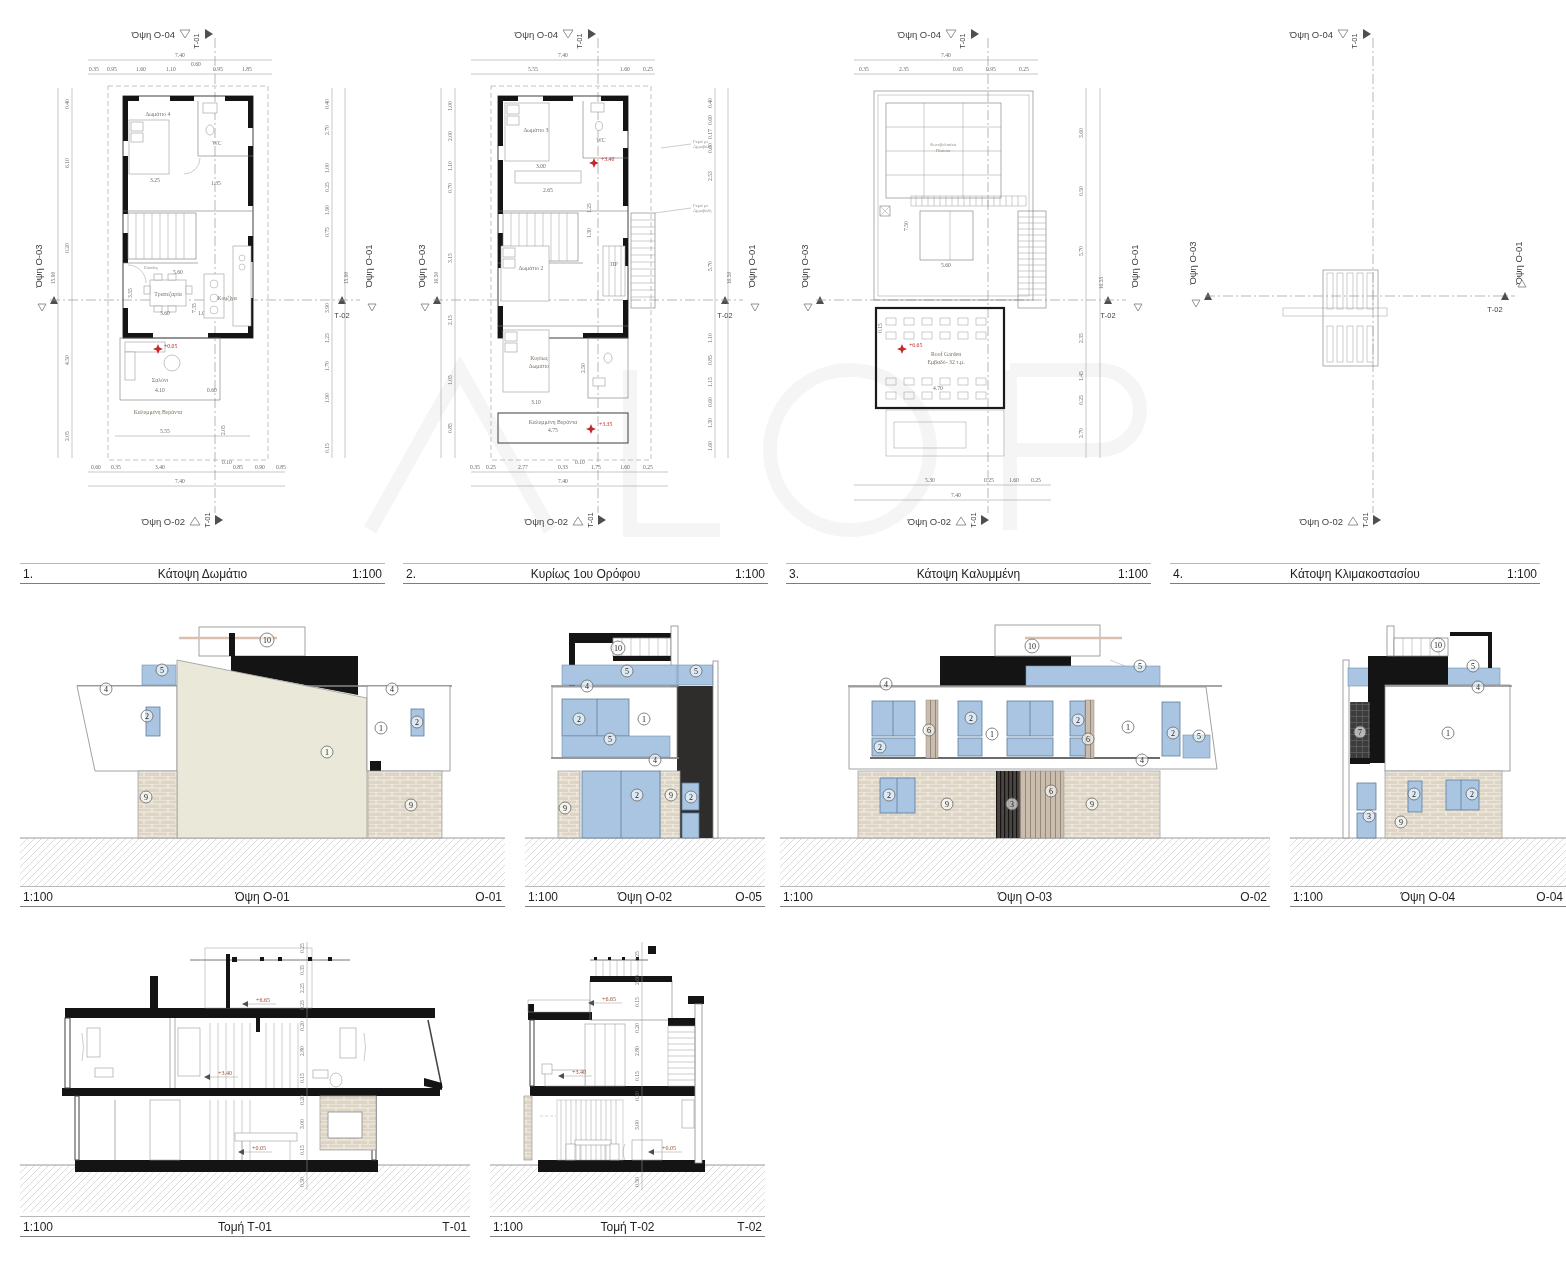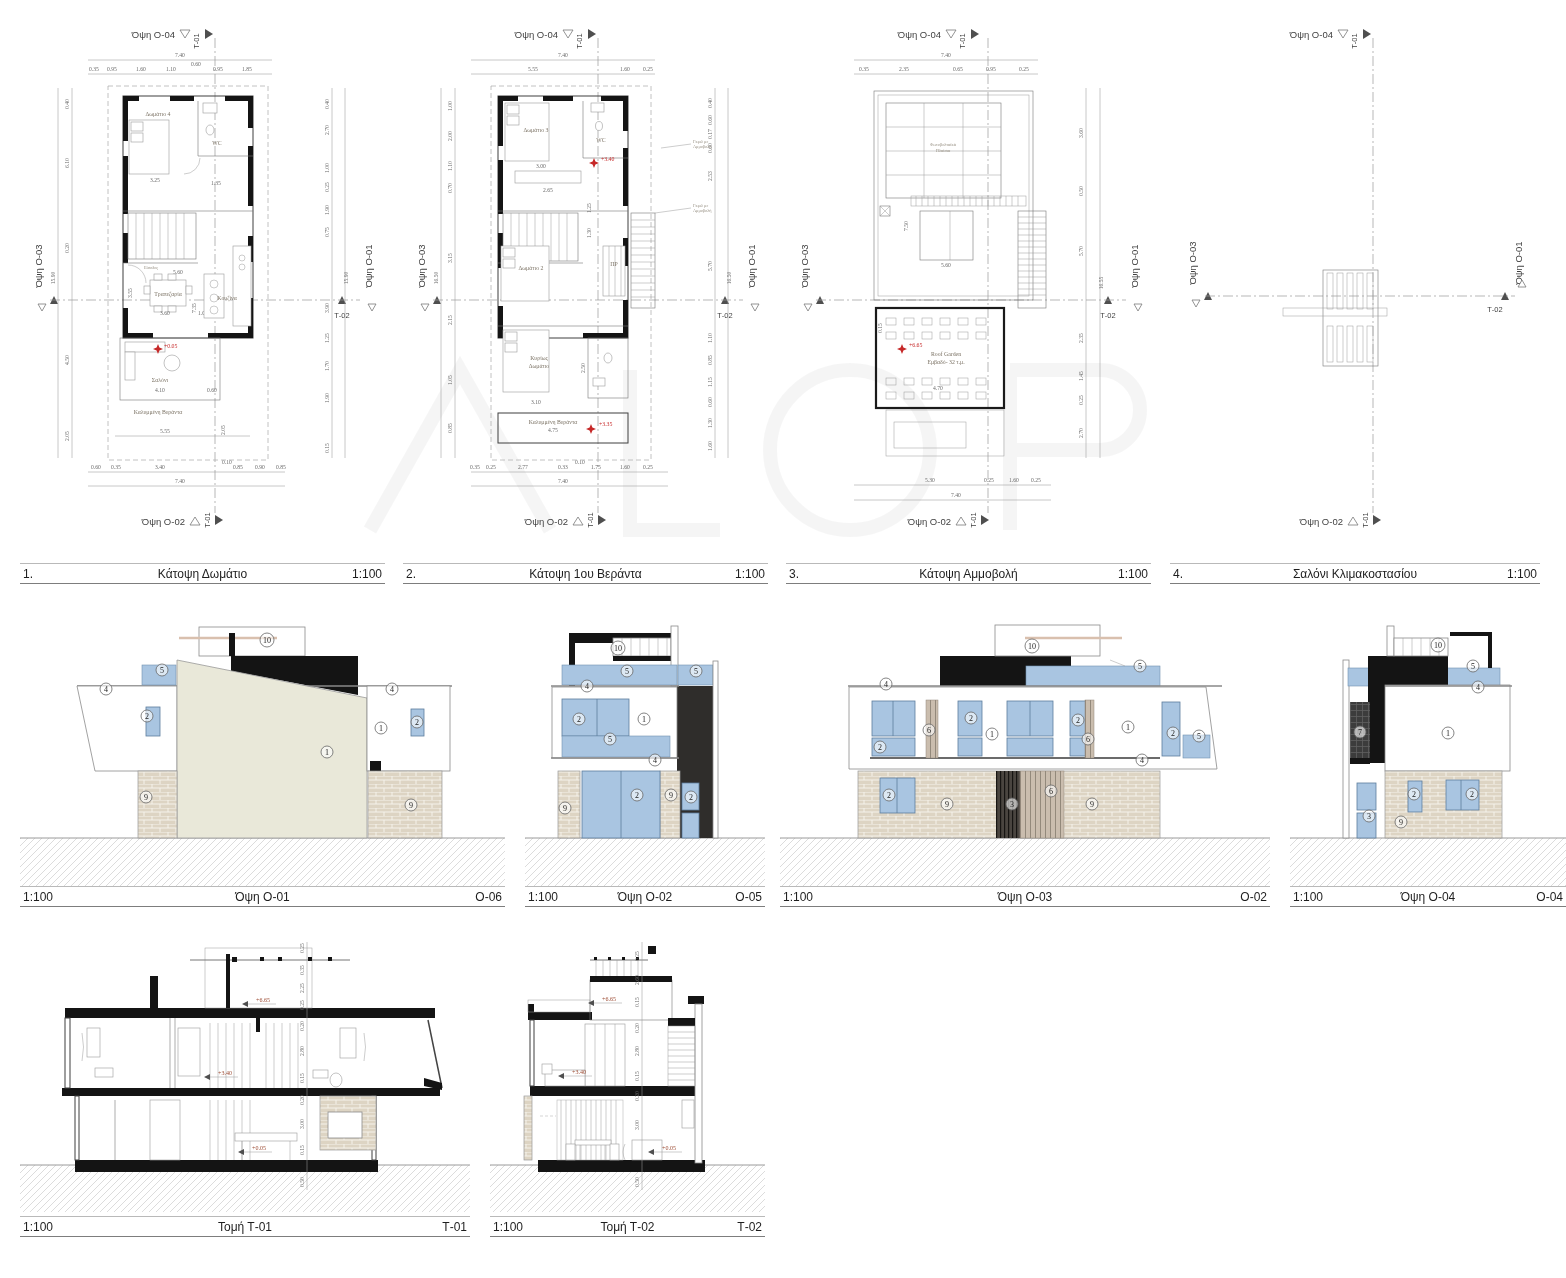--- a/index.html
+++ b/index.html
@@ -427,21 +427,21 @@
     <text class="dim" x="150" y="424" text-anchor="middle">4.75</text>
     <g>
       <path d="M188,416 l1.4,3.6 3.6,1.4 -3.6,1.4 -1.4,3.6 -1.4,-3.6 -3.6,-1.4 3.6,-1.4 z" fill="#c62828"></path>
       <text class="lvl" x="196" y="418">+3.35</text>
     </g>
   </g>
 </svg>
 </div>
 <div class="bar" style="left:403px;top:563px;width:365px">
   <span>2.</span>
-  <span class="t">Κάτοψη 1ου Βεράντα</span>
+  <span class="t">Κυρίως 1ου Ορόφου</span>
   <span>1:100</span>
 </div>
 
 <div class="panel" style="left:786px;top:8px;width:365px;height:552px">
 <svg width="365" height="552" viewBox="0 0 365 552">
   <g>
     <text class="edge" x="155" y="30" text-anchor="end">Όψη Ο-04</text>
     <polygon class="otri" points="160,22 170,22 165,30"></polygon>
         <text class="edge" x="179" y="33" text-anchor="middle" transform="rotate(-90 179 33)" style="font-size:7.5px">Τ-01</text>
         <polygon class="ftri" points="185,21 185,31 193,26"></polygon>
@@ -593,21 +593,21 @@
     <text class="dim" x="152" y="382" text-anchor="middle">4.70</text>
     <g>
       <rect class="thin" x="100" y="402" width="118" height="46"></rect>
           <rect class="thin" x="108" y="414" width="72" height="26"></rect>
     </g>
   </g>
 </svg>
 </div>
 <div class="bar" style="left:786px;top:563px;width:365px">
   <span>3.</span>
-  <span class="t">Κάτοψη Αμμοβολή</span>
+  <span class="t">Κάτοψη Καλυμμένη</span>
   <span>1:100</span>
 </div>
 
 <div class="panel" style="left:1170px;top:8px;width:370px;height:552px">
 <svg width="370" height="552" viewBox="0 0 370 552">
   <g>
     <text class="edge" x="163" y="30" text-anchor="end">Όψη Ο-04</text>
     <polygon class="otri" points="168,22 178,22 173,30"></polygon>
         <text class="edge" x="187" y="33" text-anchor="middle" transform="rotate(-90 187 33)" style="font-size:7.5px">Τ-01</text>
         <polygon class="ftri" points="193,21 193,31 201,26"></polygon>
@@ -640,21 +640,21 @@
           <rect x="177" y="318" width="6" height="36"></rect>
           <rect x="187" y="318" width="6" height="36"></rect>
           <rect x="197" y="318" width="6" height="36"></rect>
     </g>
     <rect class="thin" x="113" y="300" width="104" height="8"></rect>
   </g>
 </svg>
 </div>
 <div class="bar" style="left:1170px;top:563px;width:370px">
   <span>4.</span>
-  <span class="t">Σαλόνι Κλιμακοστασίου</span>
+  <span class="t">Κάτοψη Κλιμακοστασίου</span>
   <span>1:100</span>
 </div>
 
 <div class="panel" style="left:20px;top:608px;width:485px;height:278px">
 <svg width="485" height="278" viewBox="0 0 485 278">
   <rect x="0" y="230" width="485" height="48" fill="url(#gnd)"></rect>
   <line x1="0" y1="230" x2="485" y2="230" stroke="#9a9a9a" stroke-width="1"></line>
   <g>
     <rect class="wht" x="179" y="19" width="106" height="29" fill="none"></rect>
     <line x1="159" y1="30" x2="257" y2="30" stroke="#d9c0ae" stroke-width="2.5"></line>
@@ -693,21 +693,21 @@
     <circle class="cc" cx="126" cy="189" r="6"></circle>
         <text class="co" x="126" y="192" text-anchor="middle">9</text>
     <circle class="cc" cx="391" cy="197" r="6"></circle>
         <text class="co" x="391" y="200" text-anchor="middle">9</text>
   </g>
 </svg>
 </div>
 <div class="bar" style="left:20px;top:886px;width:485px">
   <span>1:100</span>
   <span class="t">Όψη Ο-01</span>
-  <span>Ο-06</span>
+  <span>Ο-01</span>
 </div>
 
 <div class="panel" style="left:525px;top:608px;width:240px;height:278px">
 <svg width="240" height="278" viewBox="0 0 240 278">
   <rect x="0" y="230" width="240" height="48" fill="url(#gnd)"></rect>
   <line x1="0" y1="230" x2="240" y2="230" stroke="#9a9a9a" stroke-width="1"></line>
   <g>
     <rect class="blk" x="44" y="25" width="105" height="10"></rect>
         <rect class="blk" x="44" y="25" width="6" height="53"></rect>
     <rect class="wht" x="88" y="30" width="58" height="18" fill="#fff"></rect>

